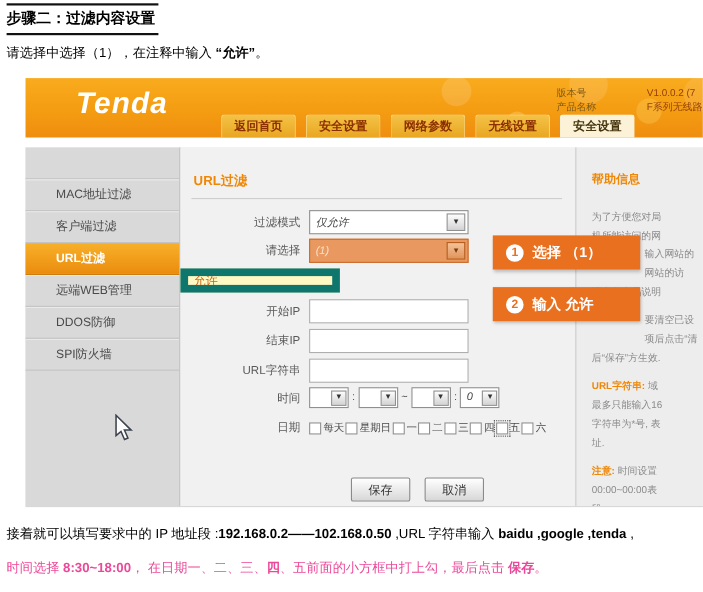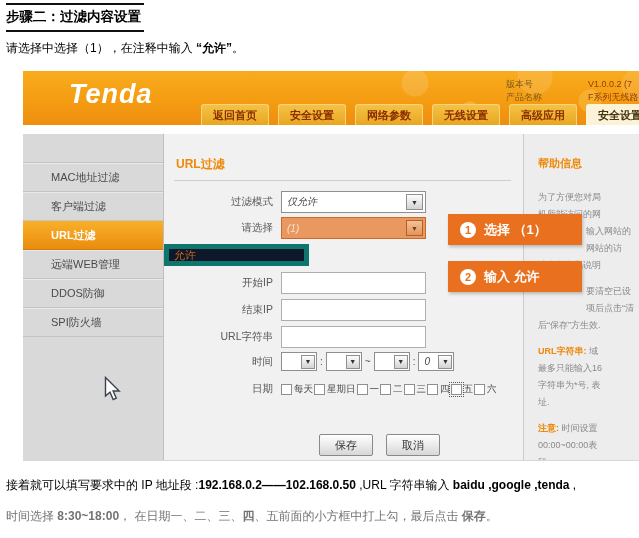--- a/index.html
+++ b/index.html
@@ -5,21 +5,21 @@
   * { margin:0; padding:0; box-sizing:border-box; }
   html,body { width:639px; height:538px; background:#fff; font-family:"Liberation Sans","DejaVu Sans",sans-serif; }
   .page { position:relative; width:639px; height:538px; overflow:hidden; background:#fff; }
 
   
   .doc-heading { position:absolute; left:6px; top:3px; display:inline-block;
     font-size:13.5px; font-weight:bold; color:#000; padding:3px 3px 4px 0;
     border-top:2px solid #111; border-bottom:2px solid #111; }
   .doc-intro { position:absolute; left:6px; top:40px; font-size:12px; color:#000; }
   .doc-footer1 { position:absolute; left:6px; top:477px; font-size:12px; color:#000; white-space:nowrap; }
-  .doc-footer2 { position:absolute; left:6px; top:508px; font-size:12px; color:#737373; white-space:nowrap; }
+  .doc-footer2 { position:absolute; left:6px; top:508px; font-size:12px; color:#ec4899; white-space:nowrap; }
 
   
   .shot { position:absolute; left:7px; top:71px; width:620px; height:391px; overflow:hidden; background:#fff;margin-left:16px; }
 
   
   .hdr { position:absolute; left:0; top:0; width:632px; height:54px;
     background:linear-gradient(180deg,#f9ab1e 0%,#f49c12 55%,#ef8e10 100%); }
   .bubbles { position:absolute; right:0; top:0; width:280px; height:54px; pointer-events:none;
     background:
       radial-gradient(circle at 40px 12px, rgba(255,255,255,0.14) 0 13px, transparent 14px),
@@ -69,21 +69,21 @@
     border:1px solid #8f8f8f; display:flex; align-items:center; justify-content:center; cursor:pointer; }
   .dd-btn::after { content:"▼"; font-size:7px; color:#333; }
 
   .select.hl { background:#e9995f; border:1px solid #c96a2a; }
   .select.hl .val { color:#f7e0cb; }
   .select.hl .dd-btn { background:linear-gradient(#f4c197,#e0955c); border-color:#b65f20; }
   .select.hl .dd-btn::after { color:#7d3c0e; }
 
   .textbox { width:145px; height:22px; border:1px solid #aeaeae; background:#fff; font-size:11px;
     padding:0 5px; color:#333; font-family:inherit; }
-  .textbox.hl { background:#0f172a; border:5px solid #0f766e; color:#c9661a; }
+  .textbox.hl { background:#fef9c3; border:7px solid #0f766e; color:#c9661a; }
 
   .select.small { width:36px; height:19px; }
   .select.small .dd-btn { width:14px; height:14px; margin-right:1px; }
   .tsep { font-size:10px; color:#555; margin:0 3px; }
 
   .cb { width:11px; height:11px; border:1px solid #8f8f8f; background:#fff; display:inline-flex;
     align-items:center; justify-content:center; flex:none; cursor:pointer; }
   .cb.checked::after { content:"✓"; font-size:10px; color:#2f2f2f; line-height:1; margin-top:-1px; }
   .cb.focus { outline:1px dotted #555; outline-offset:1px; }
   .cb-label { font-size:9.5px; color:#4a4a4a; margin:0 1px 0 2px; white-space:nowrap; }
@@ -136,21 +136,20 @@
         <div class="vrow">
           <span class="vlabel">产品名称</span>
           <span class="vvalue">F系列无线路</span>
         </div>
       </div>
       <div class="nav">
         <div class="tab">返回首页</div>
         <div class="tab">安全设置</div>
         <div class="tab">网络参数</div>
         <div class="tab">无线设置</div>
-        <div class="tab">高级应用</div>
         <div class="tab active">安全设置</div>
       </div>
     </div>
 
     <div class="content">
 
       <div class="sidebar">
         <div class="side-list">
           <div class="side-item">MAC地址过滤</div>
           <div class="side-item">客户端过滤</div>

